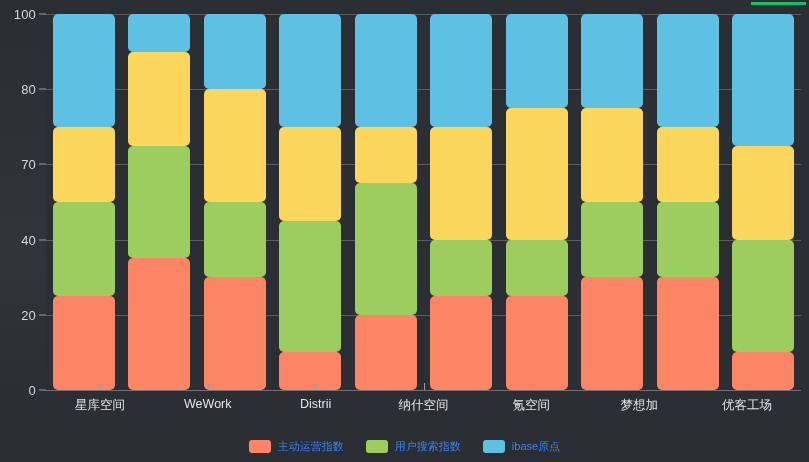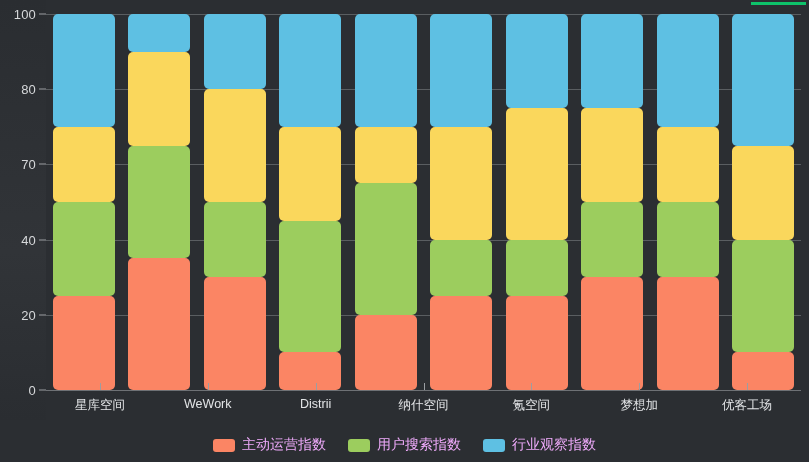--- a/index.html
+++ b/index.html
@@ -143,22 +143,22 @@
     display: flex;
     align-items: center;
     gap: 7px;
   }
   .legend-swatch {
     width: 22px; height: 13px;
     border-radius: 3px;
     display: inline-block;
   }
   .legend-label {
-    color: #f0abfc;
-    font-size: 14px;
+    color: #3b82f6;
+    font-size: 11px;
     white-space: nowrap;
   }
 </style>
 </head>
 <body>
 
 <div id="chart-root">
 
   <div class="top-strip"></div>
 
@@ -305,17 +305,17 @@
       <div class="legend-item">
         <span class="legend-swatch" style="background: rgb(251, 133, 100);"></span>
         <span class="legend-label">主动运营指数</span>
       </div>
       <div class="legend-item">
         <span class="legend-swatch" style="background: rgb(156, 205, 94);"></span>
         <span class="legend-label">用户搜索指数</span>
       </div>
       <div class="legend-item">
         <span class="legend-swatch" style="background: rgb(94, 192, 227);"></span>
-        <span class="legend-label">行业观察指数</span>
+        <span class="legend-label">ibase原点</span>
       </div>
     </div>
 
 </div>
 
 </body></html>

